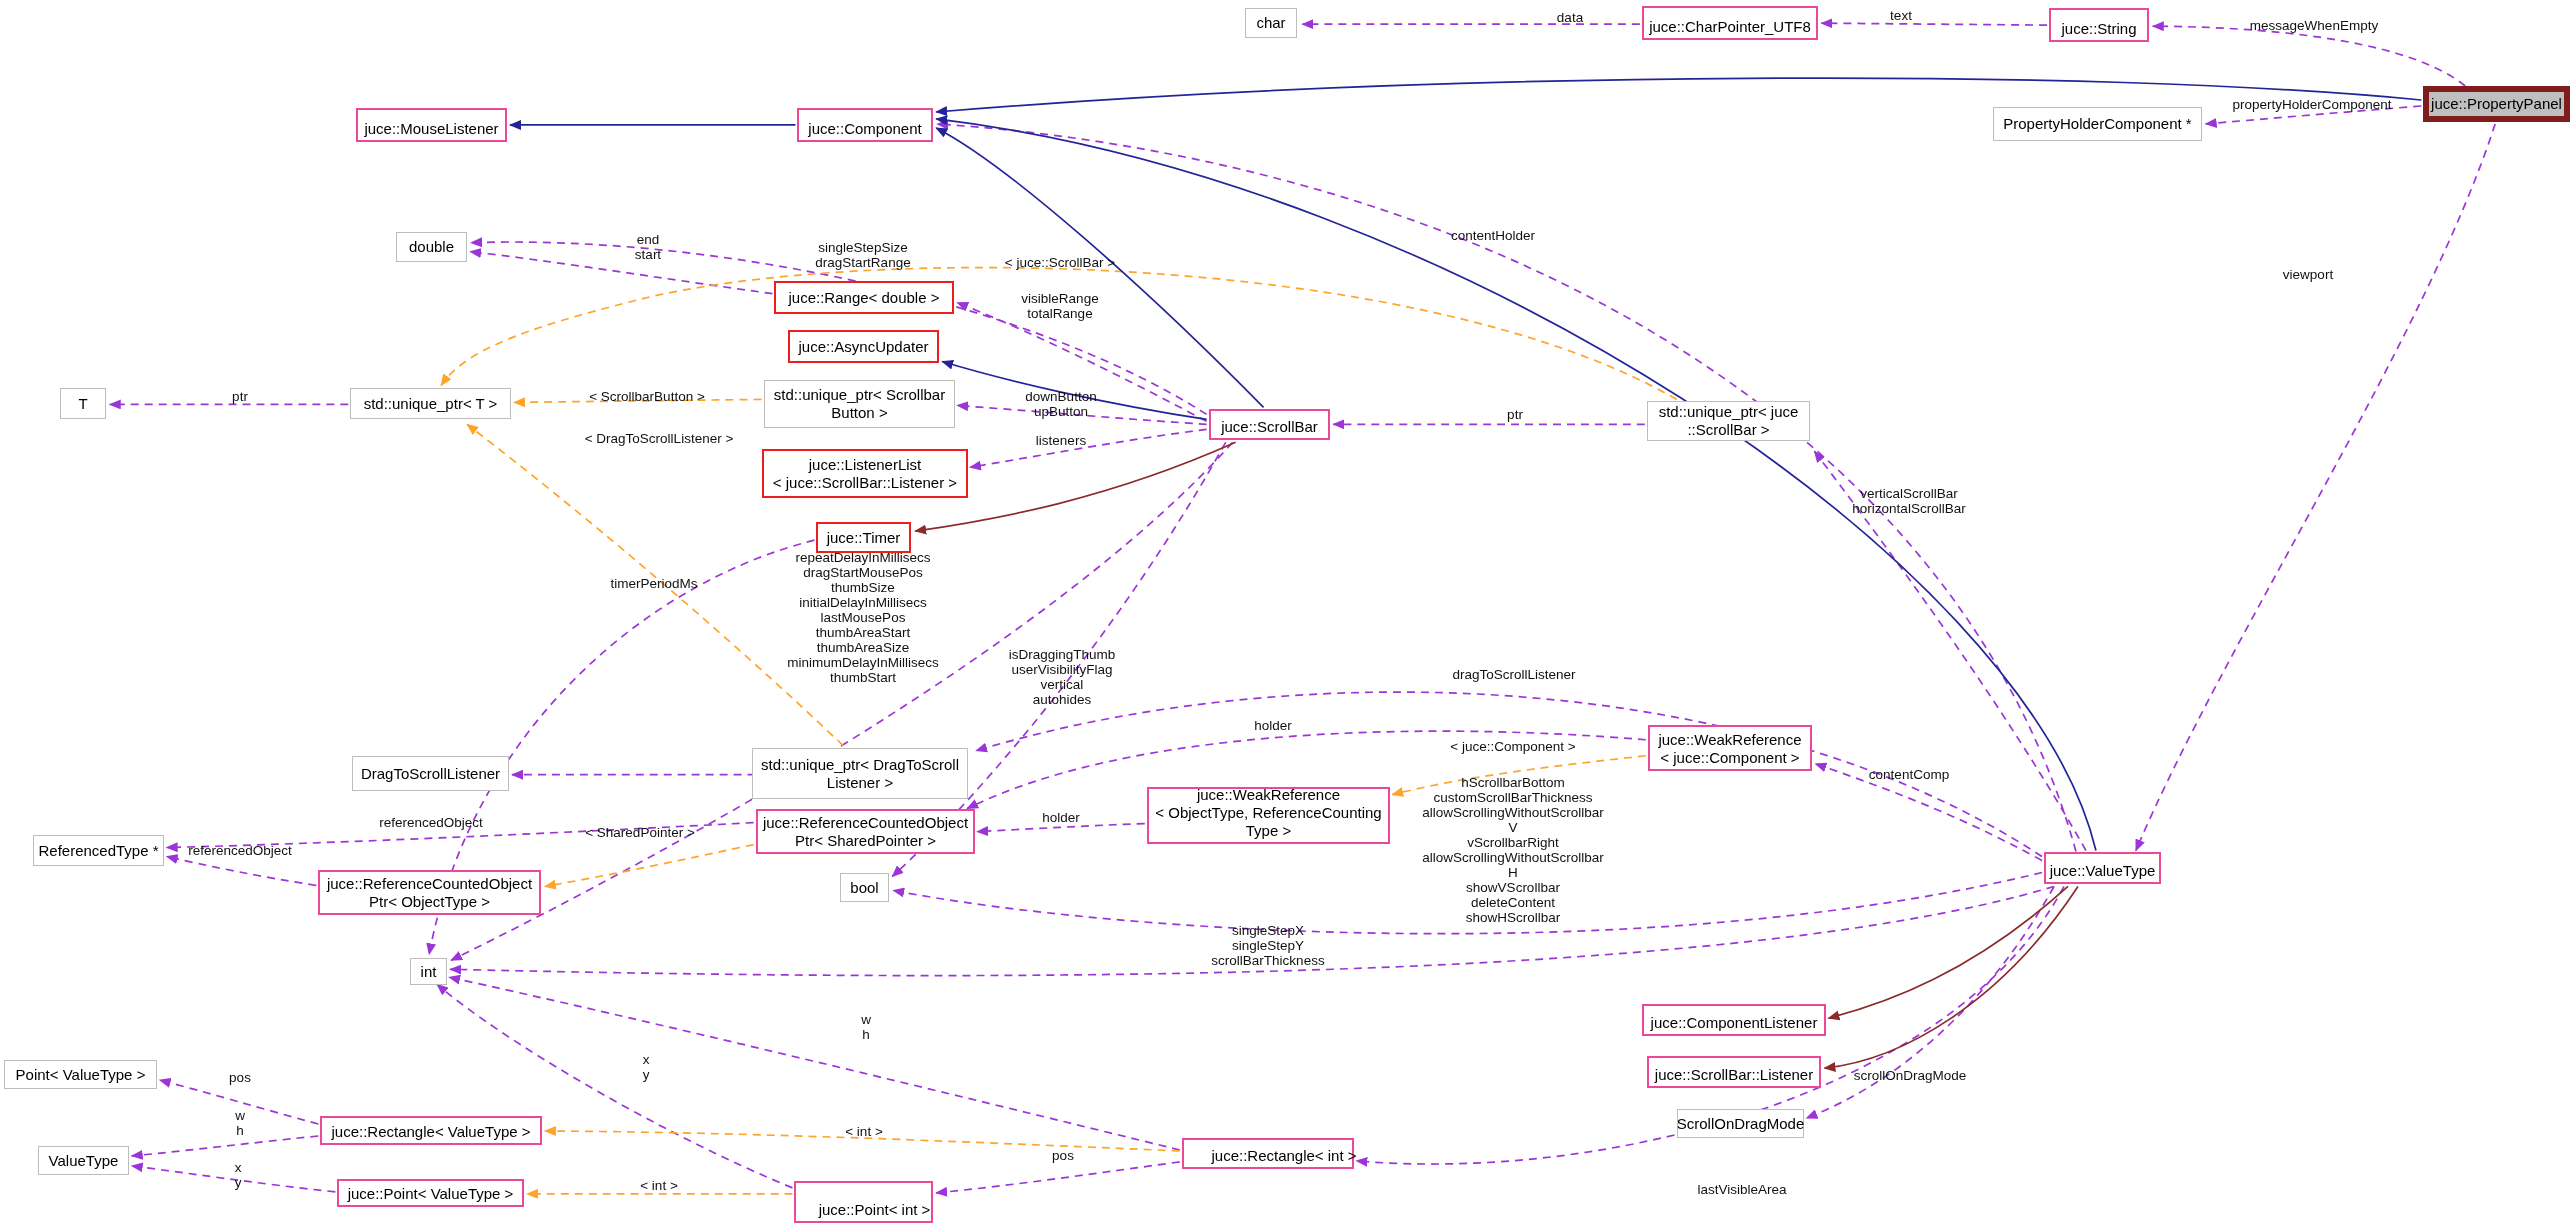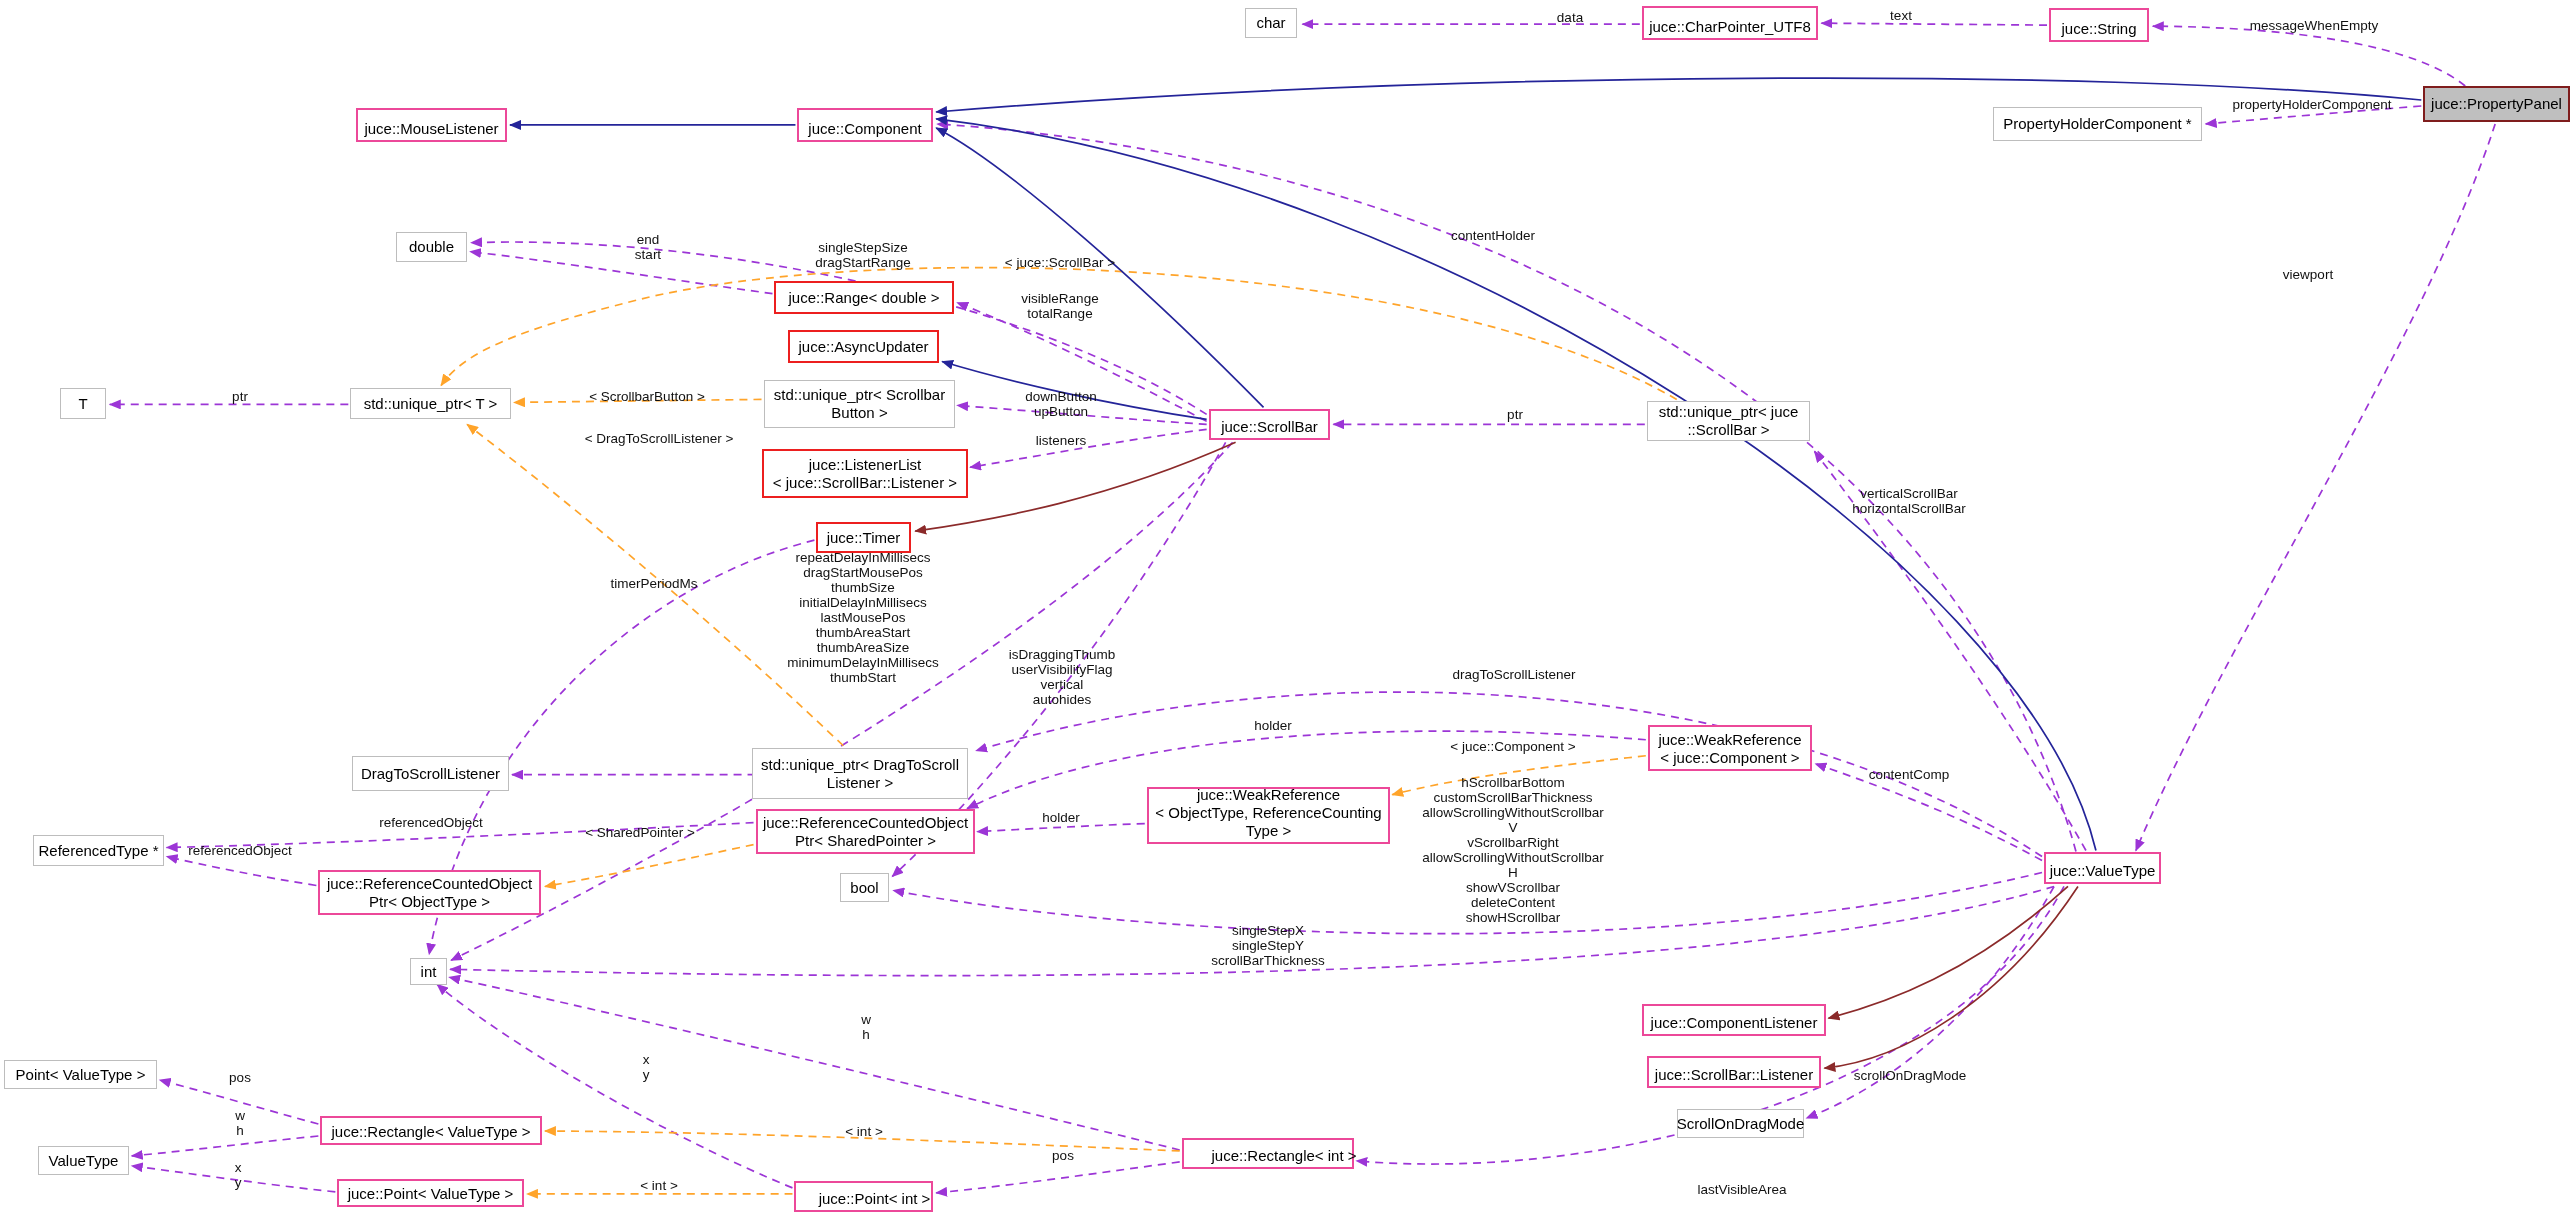--- a/index.html
+++ b/index.html
@@ -5,21 +5,21 @@
   html,body{margin:0;padding:0;background:#ffffff;}
   #canvas{position:relative;width:2576px;height:1229px;background:#ffffff;overflow:hidden;
           font-family:"Liberation Sans", sans-serif;}
   #edges{position:absolute;left:0;top:0;width:2576px;height:1229px;}
   .node{position:absolute;box-sizing:border-box;background:#ffffff;display:flex;flex-direction:column;
         align-items:center;justify-content:center;text-align:center;font-size:15px;line-height:18px;
         color:#000;white-space:nowrap;padding:2px 6px;}
   .node.class{border:2px solid #ec4899;justify-content:flex-end;}
   .node.plain{border:1px solid #bdbdbd;}
   .node.truncated{border:2px solid #ec1f1f;}
-  .node.selected{border:2px solid #7f1d1d;background:#bfbfbf;}
+  .node.selected{border:6px solid #7f1d1d;background:#bfbfbf;}
   .elabel{position:absolute;transform:translateX(-50%);text-align:center;font-size:13.5px;
           line-height:15px;color:#111;white-space:nowrap;}
 </style>
 </head>
 <body>
 
 <div id="canvas">
     <svg id="edges" viewBox="0 0 2581 1231">
       <defs>
         <marker id="ar-usage" markerWidth="13" markerHeight="10" refX="11" refY="5" orient="auto" markerUnits="userSpaceOnUse">
@@ -177,21 +177,21 @@
     </div>
     <div class="node plain" style="left: 38px; top: 1146px; width: 91px; height: 29px;">
       <div>ValueType</div>
     </div>
     <div class="node class" style="left: 320px; top: 1116px; width: 222px; height: 29px;">
       <div>juce::Rectangle&lt; ValueType &gt;</div>
     </div>
     <div class="node class" style="left: 337px; top: 1179px; width: 187px; height: 28px;">
       <div>juce::Point&lt; ValueType &gt;</div>
     </div>
-    <div class="node class" style="left: 794px; top: 1181px; width: 139px; height: 31px; padding-left: 28px;">
+    <div class="node class" style="left: 794px; top: 1181px; width: 139px; height: 42px; padding-left: 28px;">
       <div>juce::Point&lt; int &gt;</div>
     </div>
     <div class="node class" style="left: 1182px; top: 1138px; width: 172px; height: 31px; padding-left: 38px;">
       <div>juce::Rectangle&lt; int &gt;</div>
     </div>
     <div class="node class" style="left: 2044px; top: 852px; width: 117px; height: 32px;">
       <div>juce::ValueType</div>
     </div>
     <div class="node class" style="left: 1642px; top: 1004px; width: 184px; height: 32px;">
       <div>juce::ComponentListener</div>

